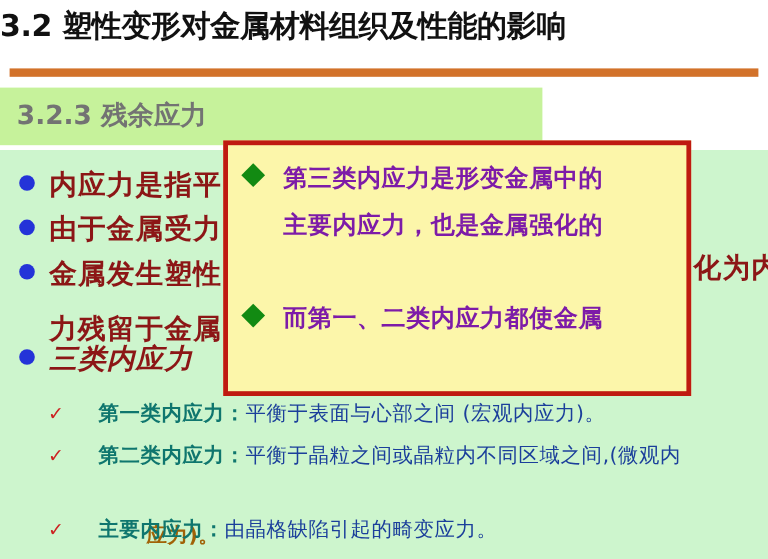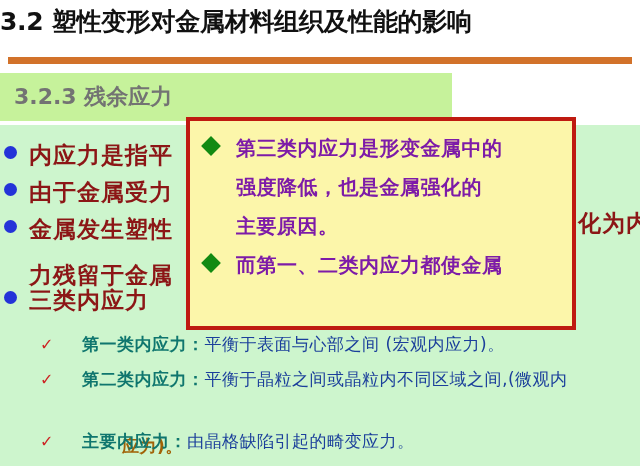--- a/index.html
+++ b/index.html
@@ -84,21 +84,21 @@
 
   
   .main-list {
     position: absolute;
     left: 0;
     top: 125px;
     width: 640px;
   }
   .main-item {
     position: absolute;
-    left: 4px;
+    left: 16px;
     height: 34px;
     line-height: 34px;
     white-space: nowrap;
   }
   .dot {
     display: inline-block;
     width: 13px;
     height: 13px;
     border-radius: 50%;
     background: #2433D8;
@@ -116,21 +116,21 @@
     font-size: 23px;
     color: #8C1616;
     vertical-align: middle;
     letter-spacing: 1px;
   }
 
   .mi-0 { top: 12px; }
   .mi-1 { top: 49px; }
   .mi-2 { top: 86px; }
   .mi-3 { top: 120px; margin-top: 12px; }
-  .mi-4 { top: 157px; }
+  .mi-4 { top: 157px; font-style: italic; }
 
   
   .callout {
     position: absolute;
     left: 186px;
     top: 117px;
     width: 390px;
     height: 213px;
     background: #FCF6AA;
     border: 4px solid #BF1A10;
@@ -266,22 +266,21 @@
     </div>
   </div>
 
   <div class="peek-text">化为内应</div>
 
   <div class="callout">
     <div class="callout-row cr-0">
       <span class="diamond"></span>
       <div class="callout-lines">
         <div class="callout-line">第三类内应力是形变金属中的</div>
-        <div class="callout-line">强度降低，也是金属强化的</div>
-        <div class="callout-line">主要原因。</div>
+        <div class="callout-line">主要内应力，也是金属强化的</div>
       </div>
     </div>
     <div class="callout-row cr-1">
       <span class="diamond"></span>
       <div class="callout-lines">
         <div class="callout-line">而第一、二类内应力都使金属</div>
       </div>
     </div>
   </div>
 

